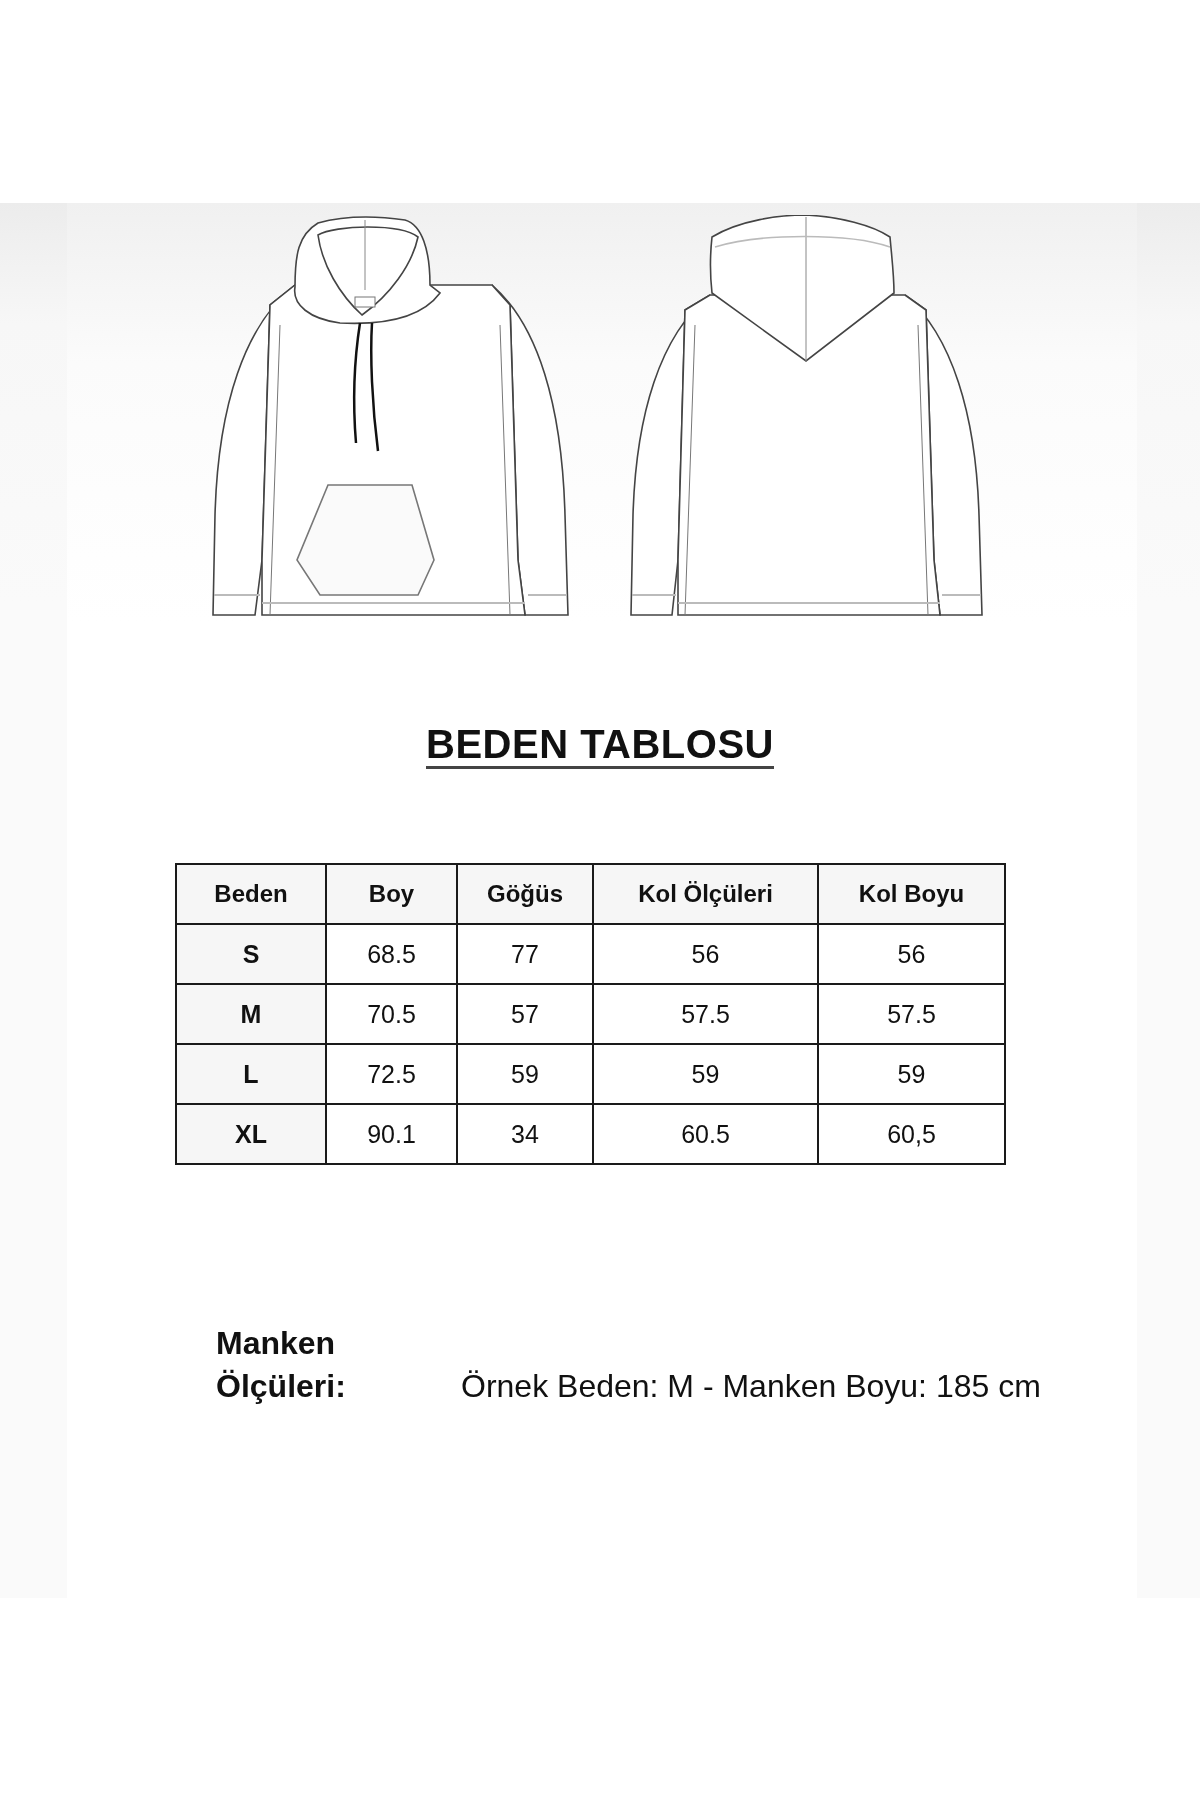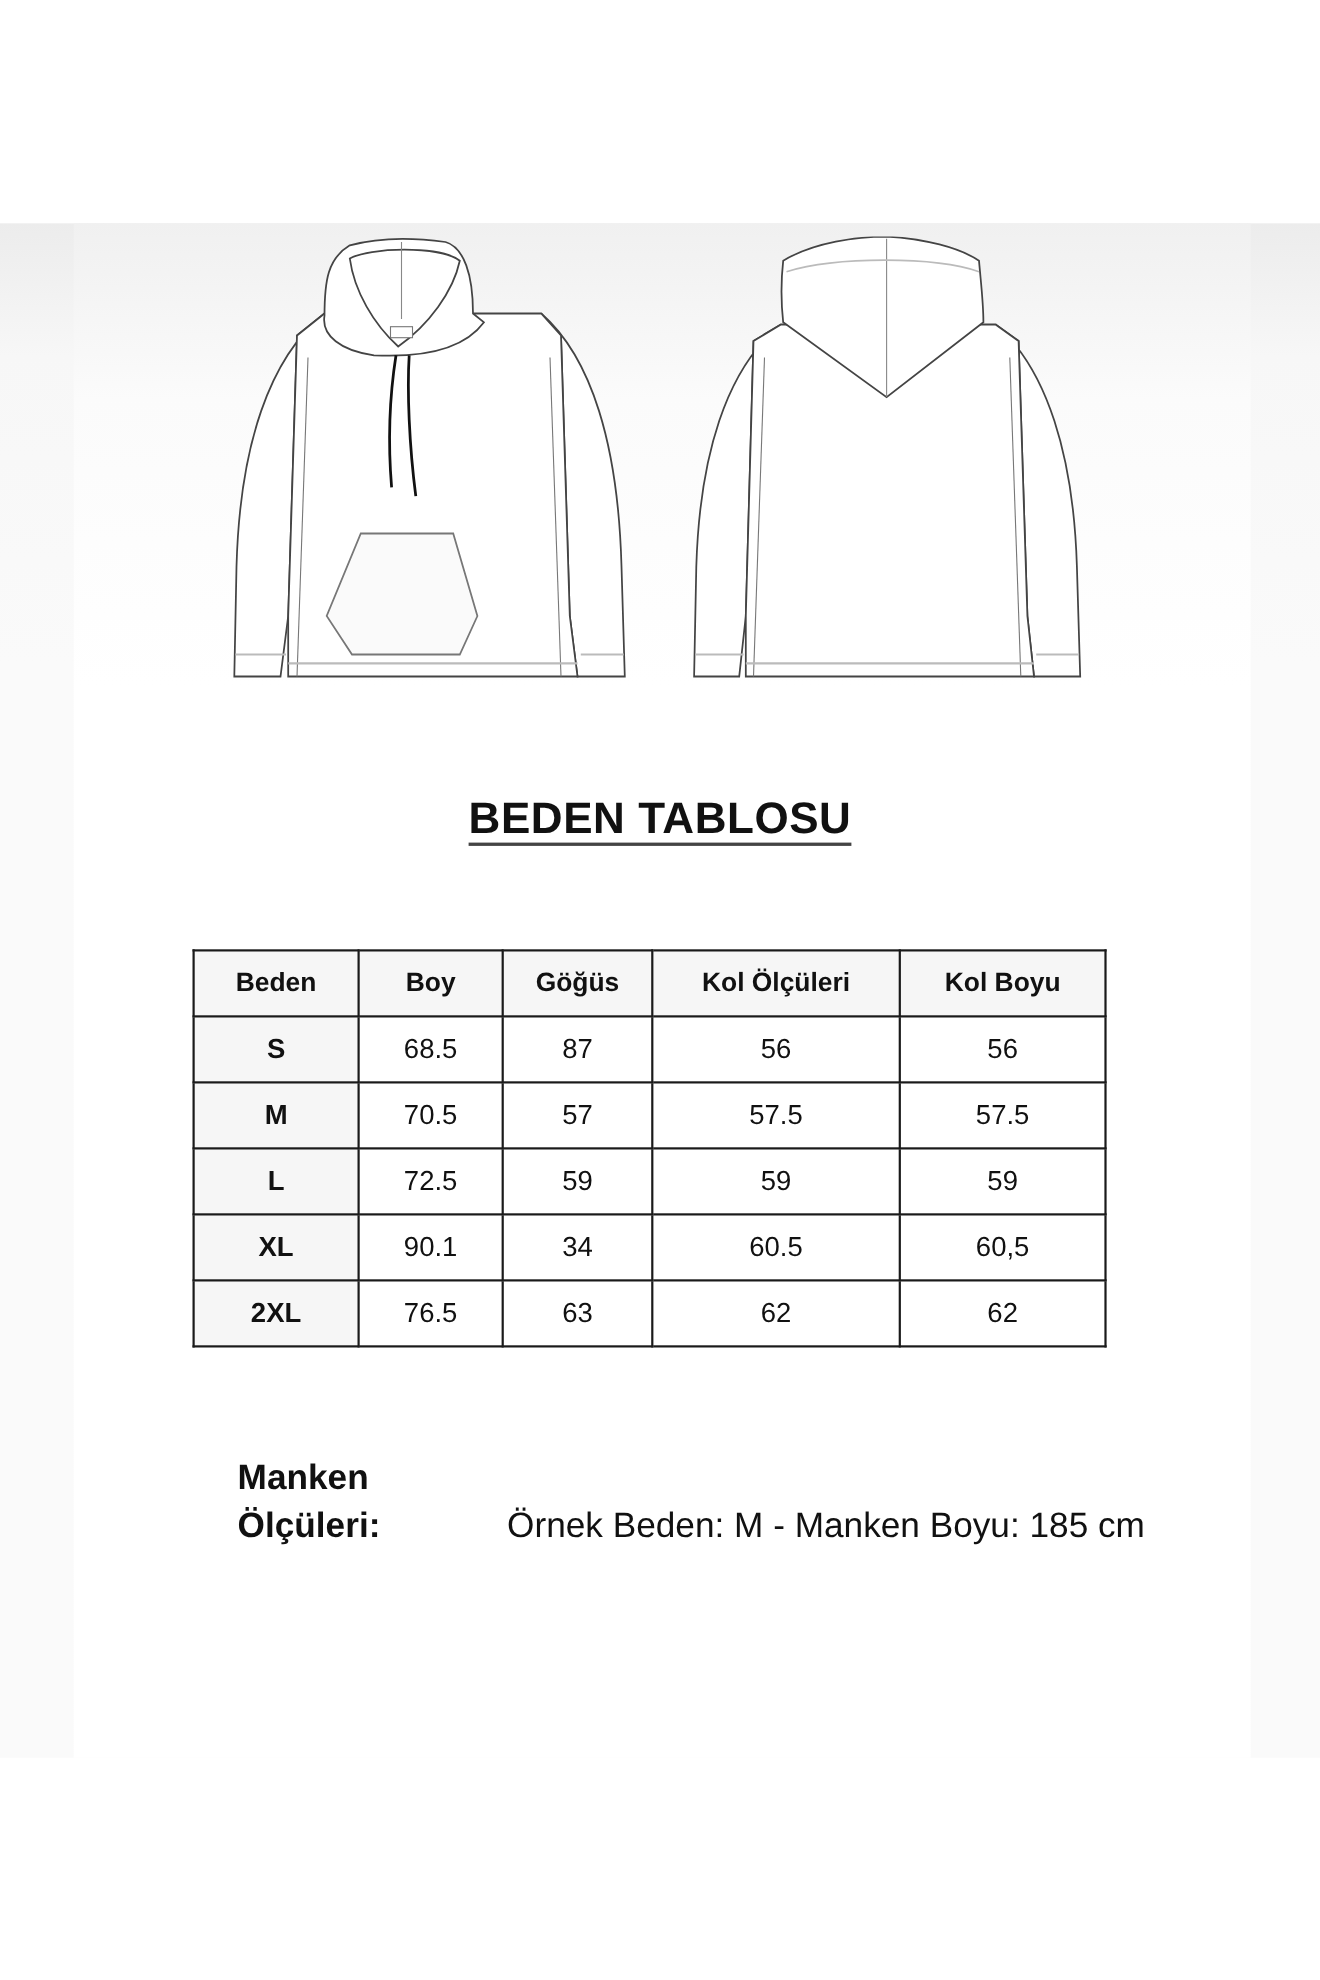--- a/index.html
+++ b/index.html
@@ -102,21 +102,21 @@
       <th class="c2">Boy</th>
       <th class="c3">Göğüs</th>
       <th class="c4">Kol Ölçüleri</th>
       <th class="c5">Kol Boyu</th>
     </tr>
   </thead>
   <tbody>
     <tr>
       <td class="size-label">S</td>
       <td>68.5</td>
-      <td>87</td>
+      <td>77</td>
       <td>56</td>
       <td>56</td>
     </tr>
     <tr>
       <td class="size-label">M</td>
       <td>70.5</td>
       <td>57</td>
       <td>57.5</td>
       <td>57.5</td>
     </tr>
@@ -127,27 +127,20 @@
       <td>59</td>
       <td>59</td>
     </tr>
     <tr>
       <td class="size-label">XL</td>
       <td>90.1</td>
       <td>34</td>
       <td>60.5</td>
       <td>60,5</td>
     </tr>
-    <tr>
-      <td class="size-label">2XL</td>
-      <td>76.5</td>
-      <td>63</td>
-      <td>62</td>
-      <td>62</td>
-    </tr>
   </tbody>
 </table>
 
 <div class="mannequin">
   <div>
     <span class="label">Manken Ölçüleri:</span><span>Örnek Beden: M - Manken Boyu: 185 cm</span>
   </div>
 </div>
 
 </body></html>

